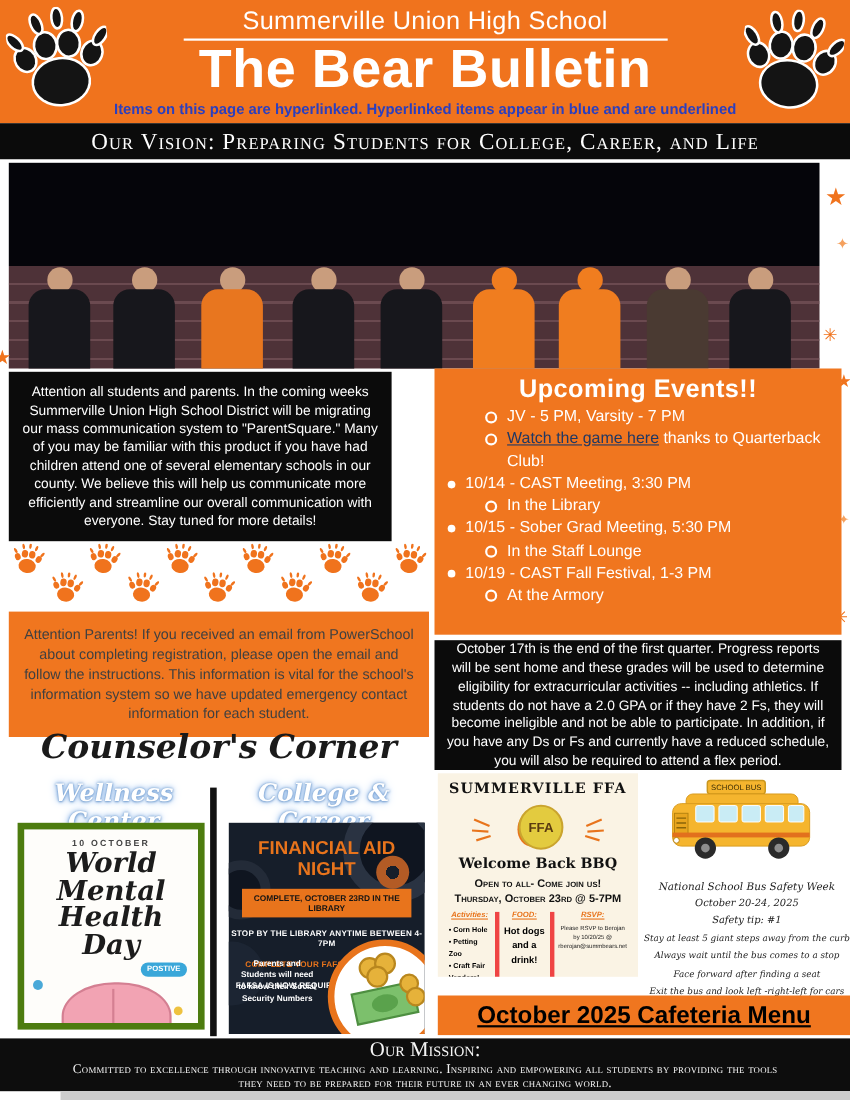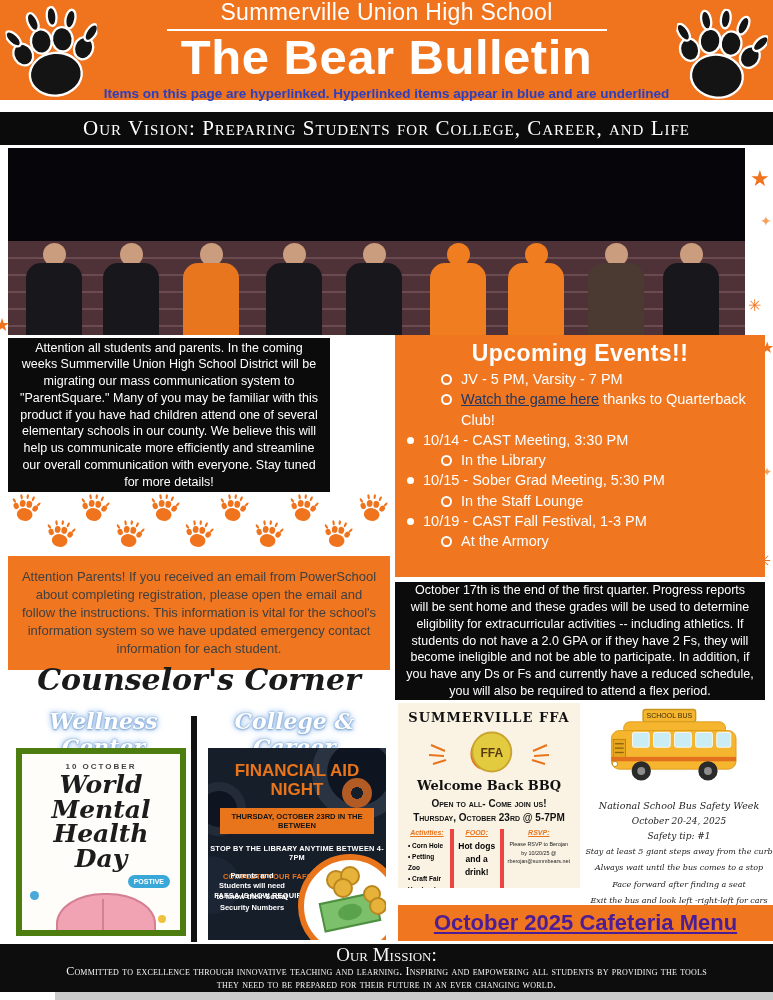--- a/index.html
+++ b/index.html
@@ -1,20 +1,20 @@
 <!DOCTYPE html>
 <html><head>
 <meta charset="utf-8">
 <style>
   html,body{margin:0;padding:0;background:#ffffff;}
   .page{position:relative;width:773px;height:1000px;overflow:hidden;background:#fff;
         font-family:"Liberation Sans",sans-serif;}
 
   
-  .header{position:absolute;left:0;top:0;width:773px;height:100px;background:#F0731D;
+  .header{position:absolute;left:0;top:0;width:773px;height:112px;background:#F0731D;
           display:flex;align-items:center;justify-content:center;}
   .paw-big{width:92px;height:98px;fill:#141414;stroke:#ffffff;stroke-width:5;paint-order:stroke;}
   .paw-wrap-left{position:absolute;left:8px;top:6px;transform:rotate(-6deg);}
   .paw-wrap-right{position:absolute;right:8px;top:8px;transform:rotate(7deg);}
   .header-center{text-align:center;margin-top:0;}
   .school-name{color:#fff;font-size:23px;letter-spacing:0.3px;}
   .school-underline{height:2px;background:#ffffff;width:440px;margin:3px auto 2px;}
   .bulletin-title{color:#fff;font-size:49px;font-weight:800;letter-spacing:0.5px;line-height:1.02;}
   .header-subtitle{color:#2b3fbf;font-size:13.5px;font-weight:bold;margin-top:4px;}
 
@@ -34,21 +34,21 @@
   .fig .body{width:56px;height:100px;border-radius:15px 15px 0 0;background:#17171c;margin-top:-3px;}
   .fig.oshirt .body{background:#e8761f;}
   .fig.ocost .body{background:#f07d1f;}
   .fig.ocost .head{background:#f07d1f;}
   .fig.brown .body{background:#4a3a32;}
 
   .star{position:absolute;color:#F0731D;line-height:1;}
   .star.light{color:#f5a15e;}
 
   
-  .black-box{position:absolute;left:8px;top:338px;width:322px;height:154px;background:#0b0b0b;
+  .black-box{position:absolute;left:8px;top:338px;width:348px;height:154px;background:#0b0b0b;
     color:#fff;font-size:12.5px;line-height:1.34;display:flex;align-items:center;justify-content:center;
     text-align:center;padding:6px 10px;box-sizing:border-box;}
   .paw-row{position:absolute;left:8px;top:494px;width:382px;height:60px;display:flex;
     justify-content:space-around;align-items:flex-start;}
   .paw-sm{width:29px;height:29px;fill:#F0731D;transform:rotate(8deg);}
   .paw-row .down{margin-top:26px;}
   .orange-box{position:absolute;left:8px;top:556px;width:382px;height:114px;background:#F0761F;
     color:#404040;font-size:13px;line-height:1.38;display:flex;align-items:center;justify-content:center;
     text-align:center;padding:4px 10px;box-sizing:border-box;}
 
@@ -130,21 +130,21 @@
   .bus-section{position:absolute;left:585px;top:706px;width:188px;height:200px;text-align:center;}
   .bus-svg{margin:0 auto;}
   .bus-line{font-family:"DejaVu Serif",serif;font-style:italic;color:#1c1c1c;}
   .bus-t1{font-size:9.5px;margin-top:4px;}
   .bus-t2{font-size:9px;margin-top:5px;}
   .bus-tip{font-size:8px;margin-top:6px;line-height:1.3;}
 
   
   .cafeteria-banner{position:absolute;left:398px;top:905px;width:375px;height:36px;background:#F0761F;
     display:flex;align-items:center;justify-content:center;}
-  .cafeteria-link{color:#4c1d95;font-size:22px;font-weight:800;text-decoration:underline;cursor:pointer;}
+  .cafeteria-link{color:#000000;font-size:22px;font-weight:800;text-decoration:underline;cursor:pointer;}
 
   
   .footer{position:absolute;left:0;top:944px;width:773px;height:48px;background:#0d0d0d;color:#f5f5f5;
     text-align:center;font-family:"Liberation Serif",serif;font-variant:small-caps;}
   .footer-heading{font-size:19px;line-height:1.05;margin-top:1px;}
   .footer-text{font-size:12px;line-height:1.12;max-width:655px;margin:0 auto;letter-spacing:0.2px;}
   .bottom-strip{position:absolute;left:55px;top:992px;width:718px;height:8px;background:#cccccc;}
 
   .defs{position:absolute;width:0;height:0;overflow:hidden;}
 </style>
@@ -339,21 +339,21 @@
 
     </div>
   </div>
 
   <div class="financial-poster">
     <div class="fp-circle fp-c1"></div>
     <div class="fp-circle fp-c2"></div>
     <div class="fp-circle fp-c3"></div>
     <div class="fp-circle fp-c4"></div>
     <div class="fp-title">FINANCIAL AID NIGHT</div>
-    <div class="fp-banner">THURSDAY, OCTOBER 23RD IN THE BETWEEN</div>
+    <div class="fp-banner">COMPLETE, OCTOBER 23RD IN THE LIBRARY</div>
     <div class="fp-line">STOP BY THE LIBRARY ANYTIME BETWEEN 4-7PM</div>
     <div class="fp-line orange">COMPLETE YOUR FAFSA APPLICATION</div>
     <div class="fp-line">FAFSA IS NOW REQUIRED SO DO NOT WAIT</div>
     <div class="fp-note">Parents and Students will need to know their Social Security Numbers</div>
     <div class="fp-money">
       <svg width="80" height="80" viewBox="0 0 80 80">
         <circle cx="26" cy="20" r="9" fill="#e6b23a" stroke="#b9871e" stroke-width="2"></circle>
         <circle cx="40" cy="16" r="9" fill="#e6b23a" stroke="#b9871e" stroke-width="2"></circle>
         <circle cx="33" cy="28" r="9" fill="#e6b23a" stroke="#b9871e" stroke-width="2"></circle>
         <g transform="rotate(-12 40 52)">

